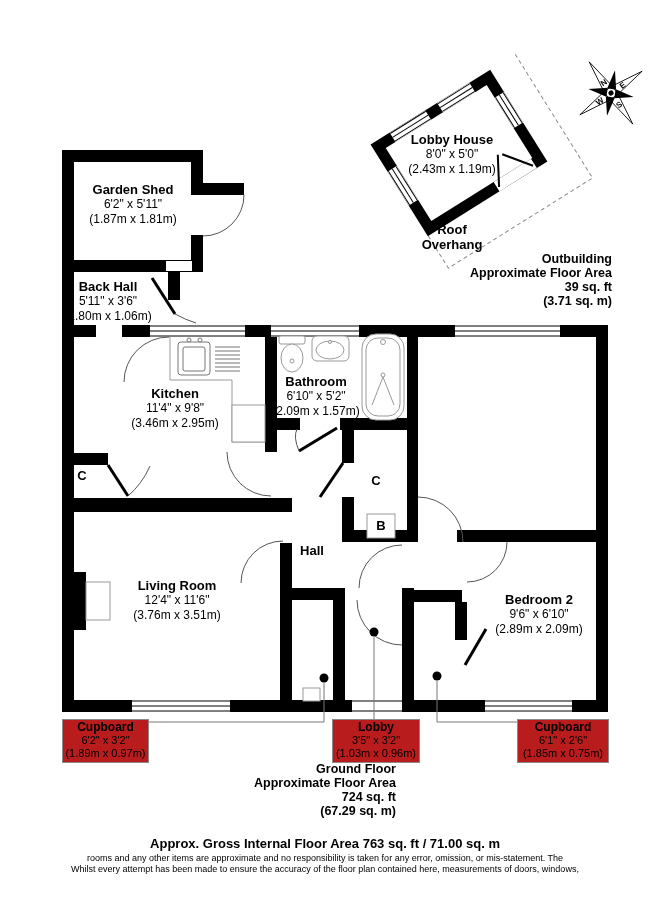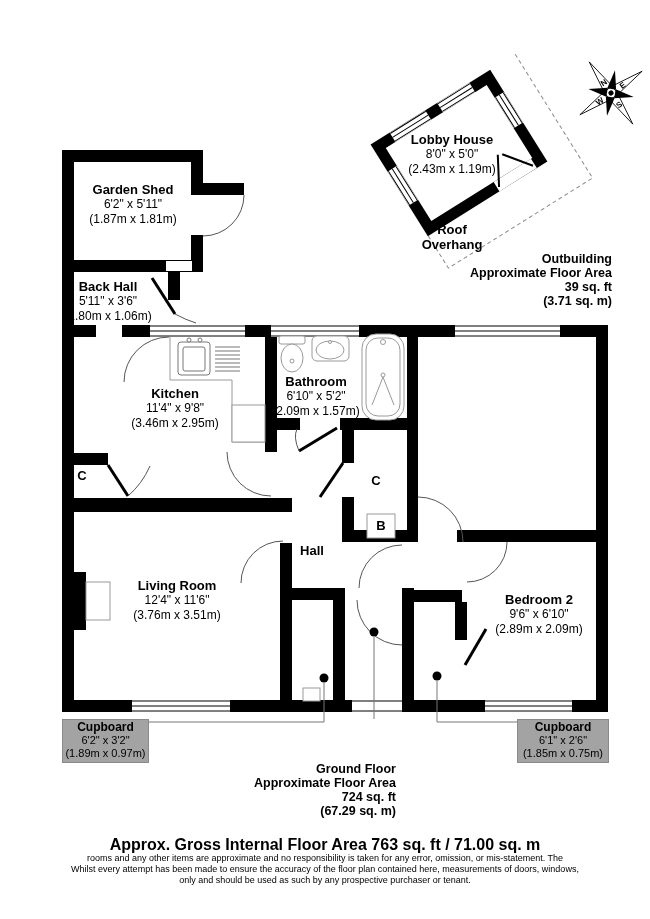--- a/index.html
+++ b/index.html
@@ -3,26 +3,26 @@
 <meta charset="utf-8">
 <style>
   html,body{margin:0;padding:0;background:#fff;}
   #canvas{position:relative;width:650px;height:919px;background:#ffffff;overflow:hidden;
           font-family:"Liberation Sans", sans-serif;color:#000;}
   #plan-svg{position:absolute;left:0;top:0;}
   .lbl{position:absolute;transform:translateX(-50%);text-align:center;line-height:15px;
        font-size:12px;white-space:nowrap;}
   .lbl .b{font-weight:bold;font-size:13px;}
   .marker{position:absolute;transform:translateX(-50%);font-weight:bold;font-size:13px;}
-  .dimbox{position:absolute;border:1px solid #8a8a8a;background:#a3a3a3;text-align:center;
+  .dimbox{position:absolute;border:1px solid #8a8a8a;background:#b91c1c;text-align:center;
           font-size:11px;line-height:13px;padding-top:1px;}
   .dimbox .b{font-weight:bold;font-size:12px;}
   .note{position:absolute;transform:translateX(-50%);text-align:right;font-weight:bold;
         font-size:12.5px;line-height:14px;white-space:nowrap;}
-  #footer-title{position:absolute;transform:translateX(-50%);font-weight:bold;font-size:16px;
+  #footer-title{position:absolute;transform:translateX(-50%);font-weight:bold;font-size:13px;
         white-space:nowrap;}
   #disclaimer{position:absolute;transform:translateX(-50%);width:575px;text-align:center;
         font-size:9px;line-height:11px;}
 </style>
 </head>
 <body>
 
 <div id="canvas">
 
 <svg id="plan-svg" width="650" height="919" viewBox="0 0 650 919">
@@ -266,33 +266,37 @@
 
 <div class="marker" style="left:82px;top:468px">C</div>
 <div class="marker" style="left:376px;top:473px">C</div>
 <div class="marker" style="left:381px;top:518px">B</div>
 
 <div class="dimbox" style="left:62px;top:719px;width:85px;height:41px">
   <div class="b">Cupboard</div>
   <div>6'2" x 3'2"</div>
   <div>(1.89m x 0.97m)</div>
 </div>
+<div class="dimbox" style="left:332px;top:719px;width:86px;height:41px">
+  <div class="b">Lobby</div>
+  <div>3'5" x 3'2"</div>
+  <div>(1.03m x 0.96m)</div>
+</div>
 <div class="dimbox" style="left:517px;top:719px;width:90px;height:41px">
   <div class="b">Cupboard</div>
   <div>6'1" x 2'6"</div>
   <div>(1.85m x 0.75m)</div>
 </div>
 
 <div class="note" style="left:325px;top:762px">
   <div>Ground Floor</div>
   <div>Approximate Floor Area</div>
   <div>724 sq. ft</div>
   <div>(67.29 sq. m)</div>
 </div>
 
 <div id="footer-title" style="left:325px;top:836px">Approx. Gross Internal Floor Area 763 sq. ft / 71.00 sq. m</div>
 <div id="disclaimer" style="left:325px;top:853px">
   <div>rooms and any other items are approximate and no responsibility is taken for any error, omission, or mis-statement. The</div>
   <div>Whilst every attempt has been made to ensure the accuracy of the floor plan contained here, measurements of doors, windows,</div>
-  <div>only and should be used as such by any prospective purchaser or tenant.</div>
 </div>
 
 </div>
 
 </body></html>

